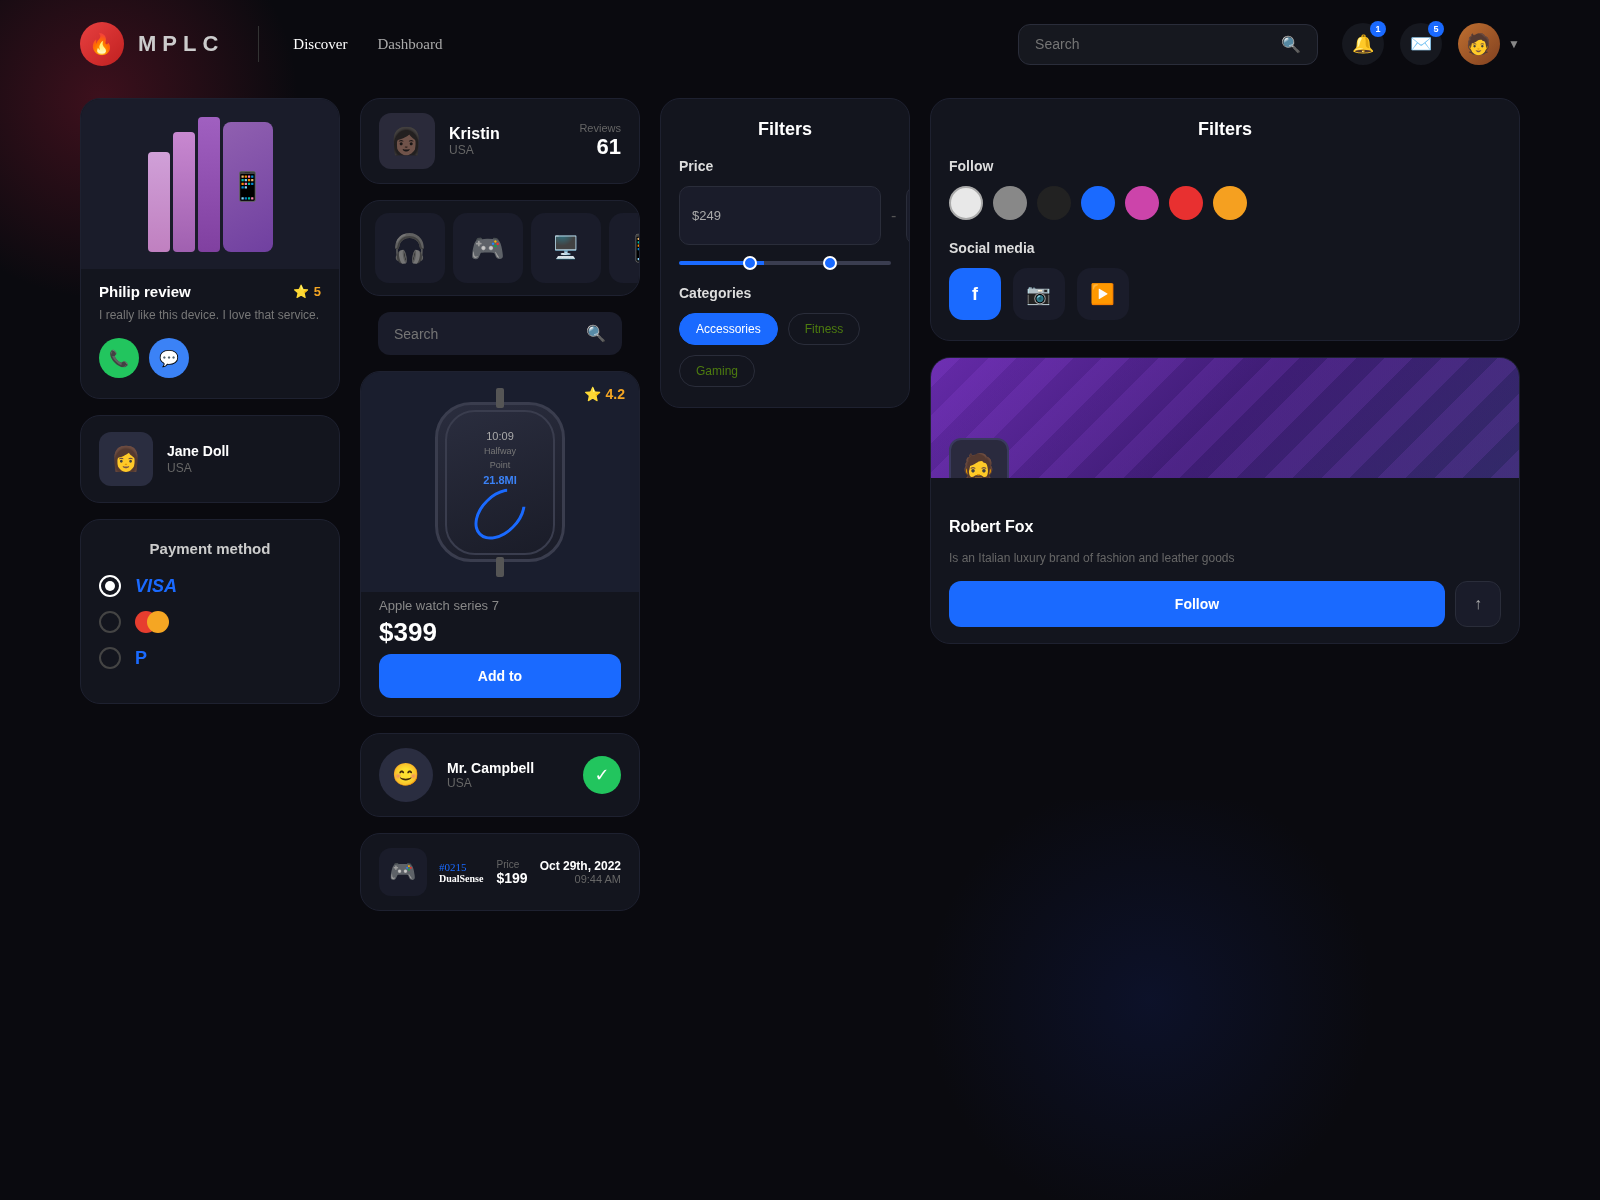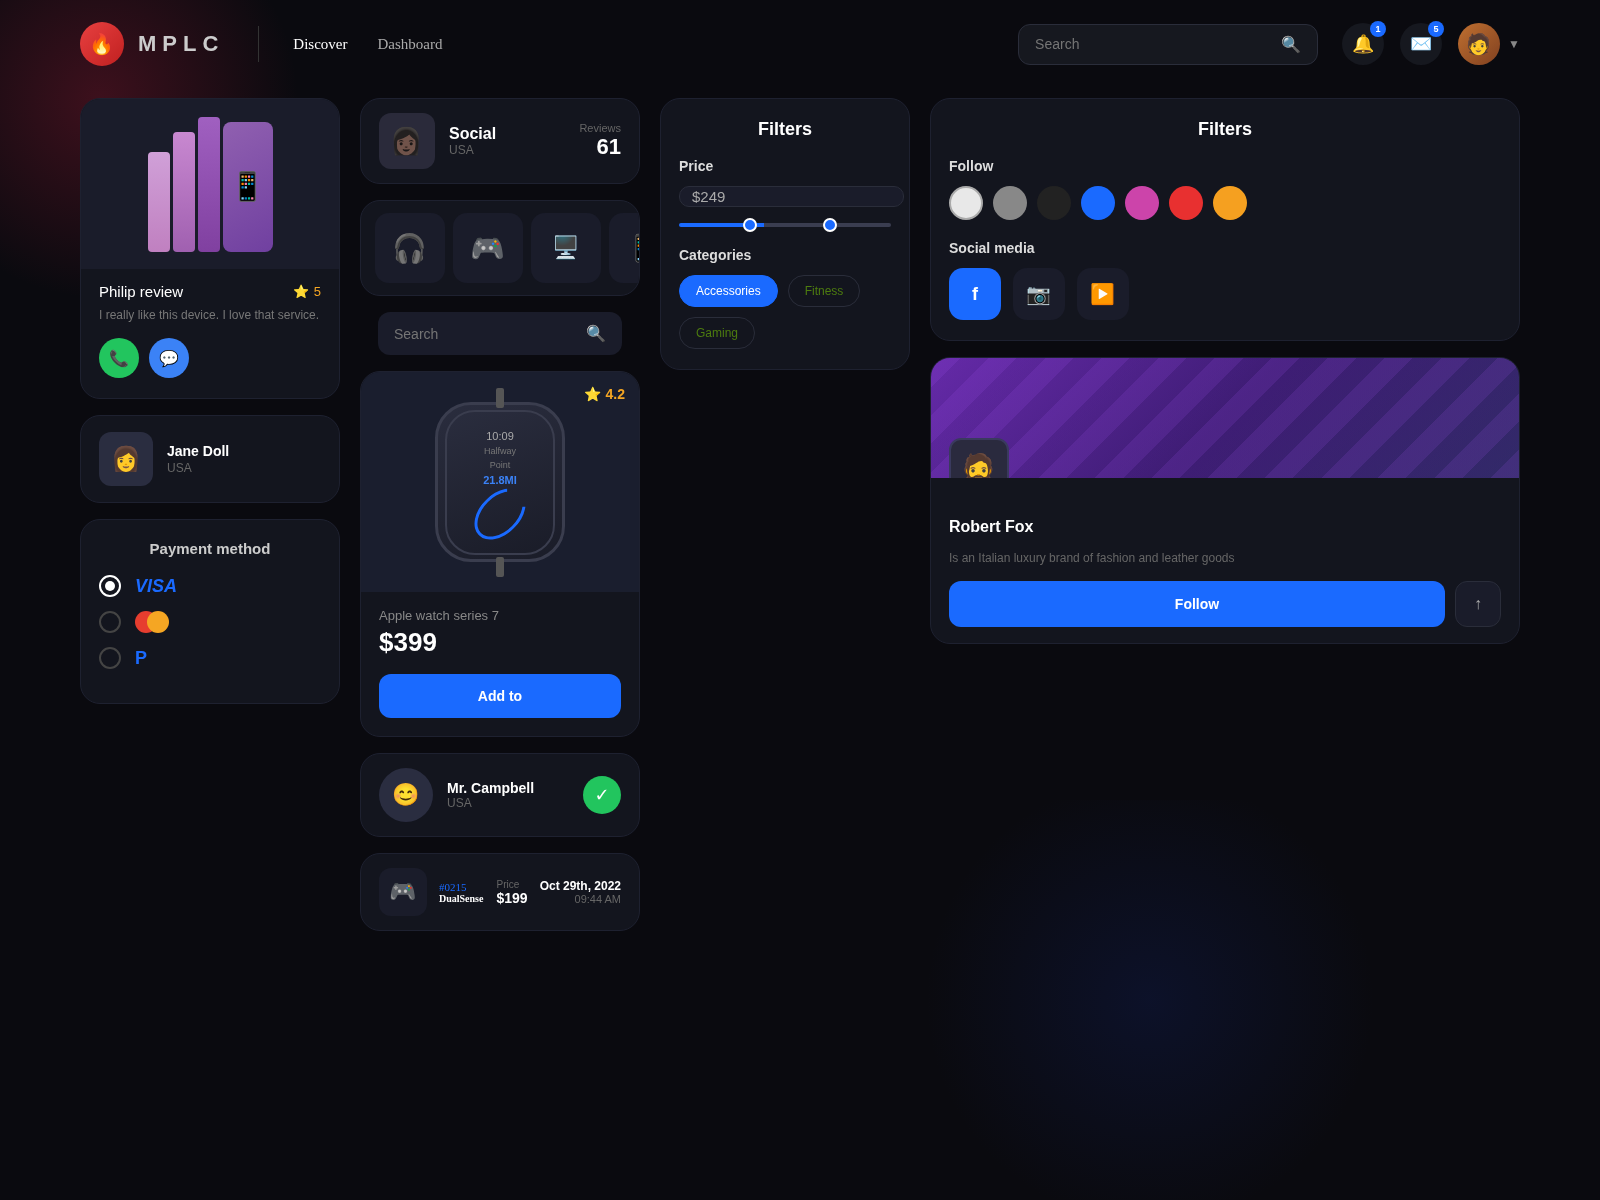--- a/index.html
+++ b/index.html
@@ -161,21 +161,21 @@
     .product-img-wrap {
       background: #1a1c2a;
       border-radius: 16px 16px 0 0;
       padding: 20px;
       display: flex; justify-content: center; align-items: center;
       height: 170px;
     }
     .review-content { padding: 14px 18px 0; }
     .review-title {
       font-size: 15px;
-      font-weight: 400;
+      font-weight: 700;
       display: flex; align-items: center; gap: 20px; justify-content: space-between;
     }
     .star-badge {
       display: flex; align-items: center; gap: 4px;
       color: #f5a623;
       font-size: 13px;
       margin-left: auto;
     }
     .review-text {
       font-size: 12px;
@@ -331,21 +331,21 @@
     }
     .watch-visual {
       width: 130px; height: 160px;
       background: linear-gradient(160deg, #2a2d3e, #1a1c28);
       border-radius: 36px;
       border: 3px solid #3a3d4e;
       display: flex; flex-direction: column;
       align-items: center; justify-content: center;
       position: relative;
     }
-    .product-info { padding: 16px 18px; }
+    .product-info { padding: 6px 18px; }
     .product-name { font-size: 13px; color: #888; }
     .product-price { font-size: 26px; font-weight: 700; margin-top: 4px; }
     .add-to-btn {
       width: calc(100% - 36px);
       margin: 0 18px 18px;
       background: #1a6aff;
       border: none;
       border-radius: 12px;
       color: #fff;
       font-size: 14px;
@@ -423,22 +423,22 @@
     }
     .price-row {
       display: flex; align-items: center; gap: 10px;
       margin-bottom: 16px;
     }
     .price-input {
       background: #1a1c2a;
       border: 1px solid #2a2d3a;
       border-radius: 10px;
       color: #aaa;
-      font-size: 15px;
-      padding: 1px 12px;
+      font-size: 13px;
+      padding: 21px 12px;
       flex: 1;
     }
     .price-sep { color: #555; }
     .price-slider {
       width: 100%;
       height: 4px;
       background: linear-gradient(to right, #1a6aff 40%, #3a3d50 40%);
       border-radius: 4px;
       position: relative;
       margin-bottom: 20px;
@@ -635,21 +635,21 @@
       </div>
     </div>
 
   </div>
 
   <div class="col-mid">
 
     <div class="card profile-header">
       <div class="profile-avatar">👩🏿</div>
       <div class="profile-info">
-        <div class="profile-name">Social</div>
+        <div class="profile-name">Kristin</div>
         <div class="profile-country">USA</div>
       </div>
       <div class="profile-reviews">
         <div class="reviews-label">Reviews</div>
         <div class="reviews-count">61</div>
       </div>
     </div>
 
     <div class="card" style="display:flex;gap:8px;padding:12px 14px;align-items:center;">
       <div class="cat-icon-wrap" style="display:flex;align-items:center;justify-content:center;">

